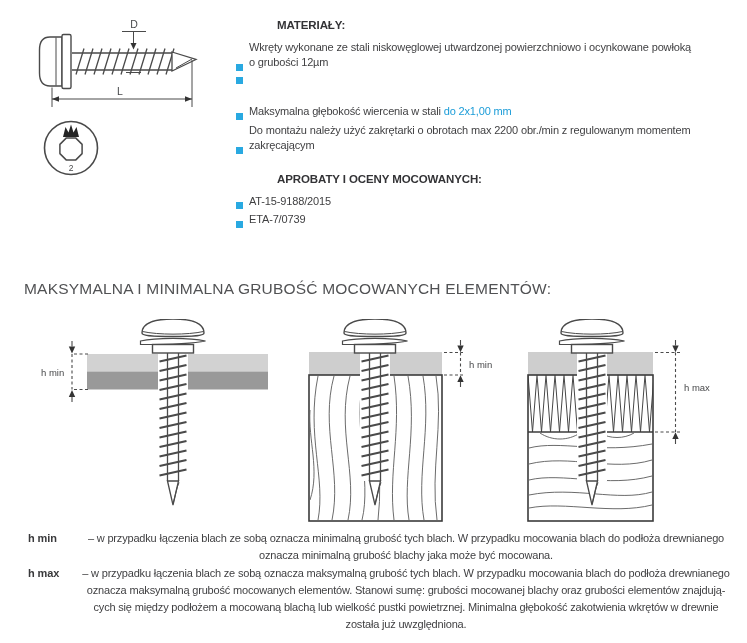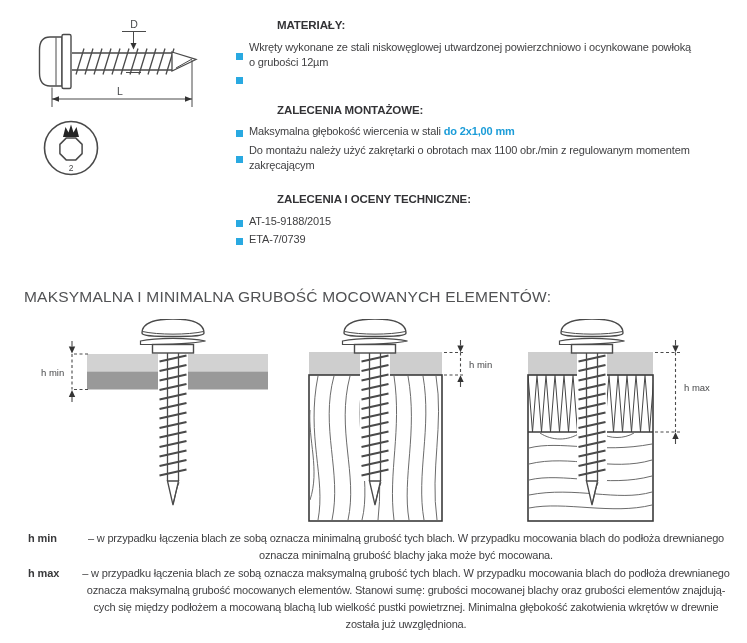--- a/index.html
+++ b/index.html
@@ -11,34 +11,34 @@
   .abs{position:absolute;}
 
   
   .spec-col{left:233px;top:18px;width:500px;}
   .spec-title{
     font-size:11.5px;font-weight:bold;color:#333336;
     letter-spacing:-0.1px;margin:0 0 6px 0;line-height:14px;padding-left:44px;
   }
   .spec-section{margin:0 0 0 0;}
   .spec-section + .spec-section{margin-top:17px;}
-  .bullet-item{display:flex;align-items:center;padding:1.5px 0 1.5px 3px;}
+  .bullet-item{display:flex;align-items:flex-end;padding:1.5px 0 1.5px 3px;}
   .bullet-sq{
     width:7px;height:7px;background:#29a9e1;flex:0 0 7px;
     margin:3.5px 6px 0 0;
   }
   .bullet-text{
     font-size:11px;line-height:15.5px;letter-spacing:-0.15px;
     white-space:pre-line;color:#3f3f41;
   }
-  .hl{color:#1b9cd8;font-weight:bold;}
+  .hl{color:#1b9cd8;font-weight:normal;}
 
   
   .mid-heading{
-    left:24px;top:288px;font-size:15.5px;color:#515254;
+    left:24px;top:280px;font-size:15.5px;color:#515254;
     letter-spacing:0.2px;line-height:18px;
   }
 
   
   .defs{left:28px;top:530px;width:706px;}
   .def-row{display:flex;margin-bottom:1px;}
   .def-term{
     flex:0 0 50px;font-weight:bold;font-size:11px;
     line-height:17px;color:#39393b;letter-spacing:-0.1px;
   }
@@ -116,34 +116,33 @@
       <span class="bullet-sq"></span>
       <span class="bullet-text">Wkręty wykonane ze stali niskowęglowej utwardzonej powierzchniowo i ocynkowane powłoką
 o grubości 12µm</span>
     </div>
     <div class="bullet-item">
       <span class="bullet-sq"></span>
     </div>
   </div>
 
   <div class="spec-section">
-    <h3 class="spec-title">ZALECENIA MONTAŻOWE:</h3>
     <div class="bullet-item">
       <span class="bullet-sq"></span>
       <span class="bullet-text"><span>Maksymalna głębokość wiercenia w stali </span><span class="hl">do 2x1,00 mm</span></span>
     </div>
     <div class="bullet-item">
       <span class="bullet-sq"></span>
-      <span class="bullet-text">Do montażu należy użyć zakrętarki o obrotach max 1100 obr./min z regulowanym momentem
+      <span class="bullet-text">Do montażu należy użyć zakrętarki o obrotach max 2200 obr./min z regulowanym momentem
 zakręcającym</span>
     </div>
   </div>
 
   <div class="spec-section">
-    <h3 class="spec-title">ZALECENIA I OCENY TECHNICZNE:</h3>
+    <h3 class="spec-title">APROBATY I OCENY MOCOWANYCH:</h3>
     <div class="bullet-item">
       <span class="bullet-sq"></span>
       <span class="bullet-text">AT-15-9188/2015</span>
     </div>
     <div class="bullet-item">
       <span class="bullet-sq"></span>
       <span class="bullet-text">ETA-7/0739</span>
     </div>
   </div>
 </div>

